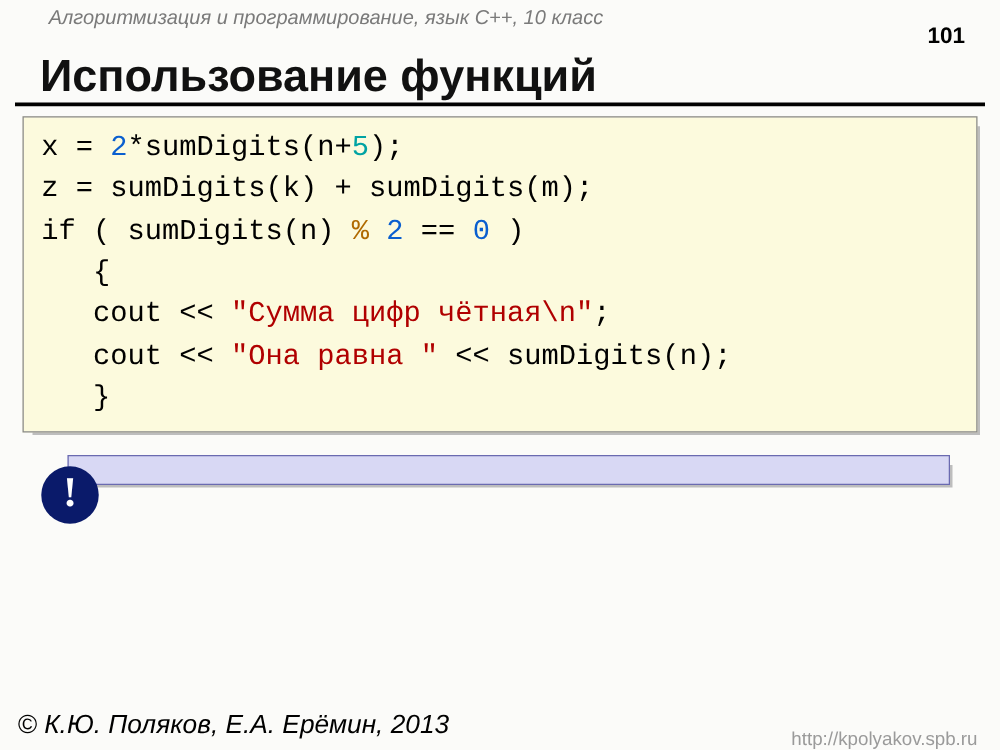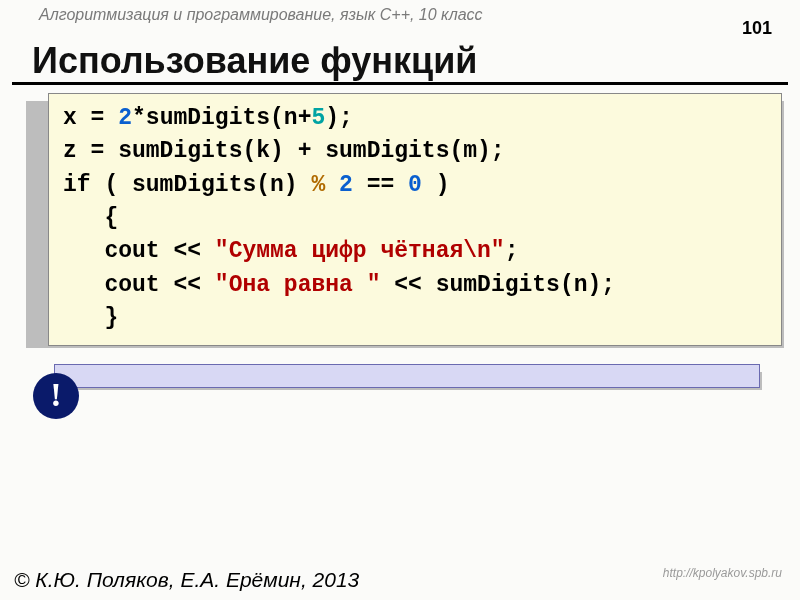--- a/index.html
+++ b/index.html
@@ -53,25 +53,24 @@
     top: 8px; left: 8px; right: -2px; bottom: -2px;
     background: #bdbdbd;
   }
   .code {
     position: relative;
     background: #fcfadd;
     border: 1px solid #888;
     padding: 8px 14px 10px 14px;
     font-family: "Courier New", Courier, monospace;
     font-size: 23px;
-    font-weight: bold;
+    font-weight: normal;
     line-height: 1.45;
     color: #000;
     white-space: pre;
-    margin-left: 30px;
   }
   .c-blue  { color: #0a5fcf; }
   .c-teal  { color: #00a3a3; }
   .c-brown { color: #b06a00; }
   .c-red   { color: #b00000; }
   .note-wrap {
     margin: 12px 40px 0 54px;
     position: relative;
   }
   .note-shadow {
@@ -107,23 +106,22 @@
     position: absolute;
     left: 14px;
     bottom: 8px;
     font-size: 21px;
     font-style: italic;
     color: #000000;
   }
   .footer-right {
     position: absolute;
     right: 18px;
-    bottom: 20px;
-    font-size: 12px;
-    font-style: italic;
+    bottom: 0;
+    font-size: 15px;
     color: #9a9a9a;
   }
 </style>
 </head>
 <body>
 
 <div class="slide">
 
   <div class="header">
     <span>Алгоритмизация и программирование, язык C++, 10 класс</span>

